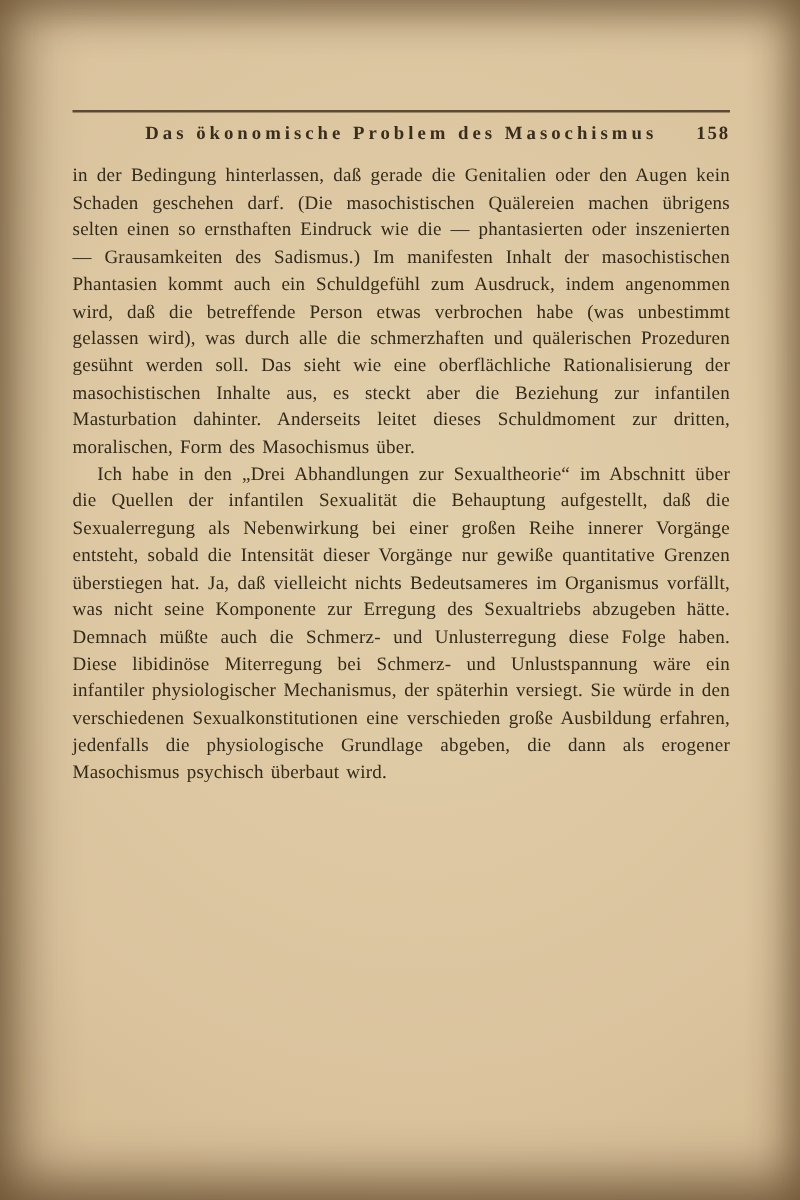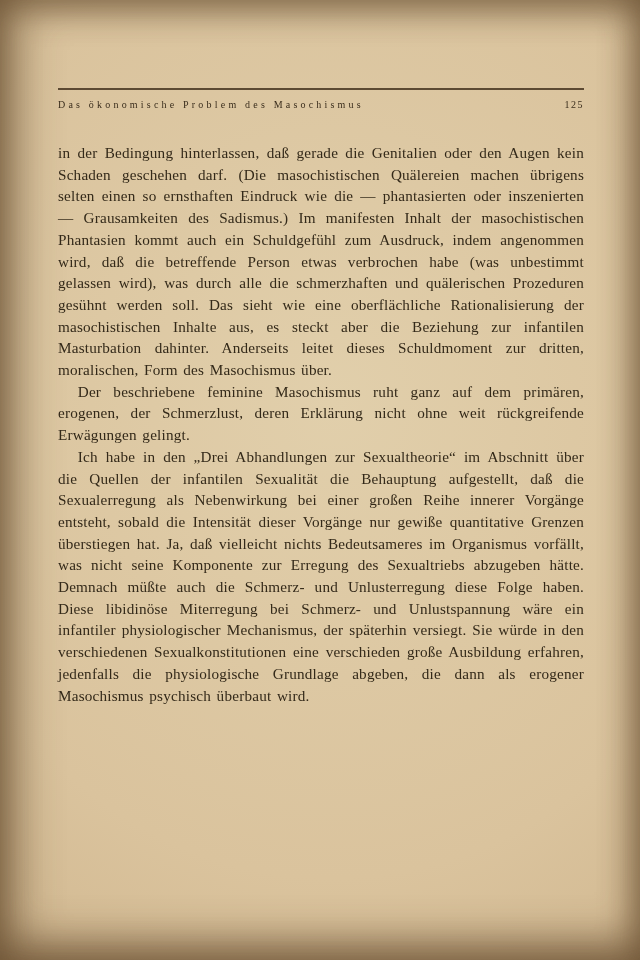--- a/index.html
+++ b/index.html
@@ -25,33 +25,35 @@
     left: 58px; right: 56px; top: 88px;
   }
   .rule {
     height: 2px;
     background: #453420;
     opacity: .85;
     margin-bottom: 7px;
   }
   .head-row {
     position: relative;
-    font-size: 10px;
+    font-size: 15px;
     letter-spacing: 3.2px;
+    text-align: center;
     color: #3a2d1c;
     padding-top: 2px;
     white-space: nowrap;
+    font-weight: bold;
   }
   .page-number {
     position: absolute;
     right: 0; top: 2px;
     letter-spacing: 1.5px;
   }
   .body-text {
-    margin-top: 32px;
+    margin-top: 14px;
     font-size: 15.2px;
     line-height: 21.7px;
     text-align: justify;
     letter-spacing: .2px;
     word-spacing: 1.6px;
     color: #332919;
   }
   .body-text p {
     margin: 0;
     text-indent: 1.3em;
@@ -63,24 +65,23 @@
 </head>
 <body>
 
 <div class="page">
   <div class="page-inner">
 
     <div>
       <div class="rule"></div>
       <div class="head-row">
         <span>Das ökonomische Problem des Masochismus</span>
-        <span class="page-number">125</span>
+        <span class="page-number">158</span>
       </div>
     </div>
 
     <div class="body-text">
       <p class="no-indent">in der Bedingung hinterlassen, daß gerade die Genitalien oder den Augen kein Schaden geschehen darf. (Die masochistischen Quälereien machen übrigens selten einen so ernsthaften Eindruck wie die — phantasierten oder inszenierten — Grausamkeiten des Sadismus.) Im manifesten Inhalt der masochistischen Phantasien kommt auch ein Schuldgefühl zum Ausdruck, indem angenommen wird, daß die betreffende Person etwas verbrochen habe (was unbestimmt gelassen wird), was durch alle die schmerzhaften und quälerischen Prozeduren gesühnt werden soll. Das sieht wie eine oberflächliche Rationalisierung der masochistischen Inhalte aus, es steckt aber die Beziehung zur infantilen Masturbation dahinter. Anderseits leitet dieses Schuldmoment zur dritten, moralischen, Form des Masochismus über.</p>
-      <p>Der beschriebene feminine Masochismus ruht ganz auf dem primären, erogenen, der Schmerzlust, deren Erklärung nicht ohne weit rückgreifende Erwägungen gelingt.</p>
       <p>Ich habe in den „Drei Abhandlungen zur Sexualtheorie“ im Abschnitt über die Quellen der infantilen Sexualität die Behauptung aufgestellt, daß die Sexualerregung als Nebenwirkung bei einer großen Reihe innerer Vorgänge entsteht, sobald die Intensität dieser Vorgänge nur gewiße quantitative Grenzen überstiegen hat. Ja, daß vielleicht nichts Bedeutsameres im Organismus vorfällt, was nicht seine Komponente zur Erregung des Sexualtriebs abzugeben hätte. Demnach müßte auch die Schmerz- und Unlusterregung diese Folge haben. Diese libidinöse Miterregung bei Schmerz- und Unlustspannung wäre ein infantiler physiologischer Mechanismus, der späterhin versiegt. Sie würde in den verschiedenen Sexualkonstitutionen eine verschieden große Ausbildung erfahren, jedenfalls die physiologische Grundlage abgeben, die dann als erogener Masochismus psychisch überbaut wird.</p>
     </div>
 
   </div>
 </div>
 
 </body></html>

